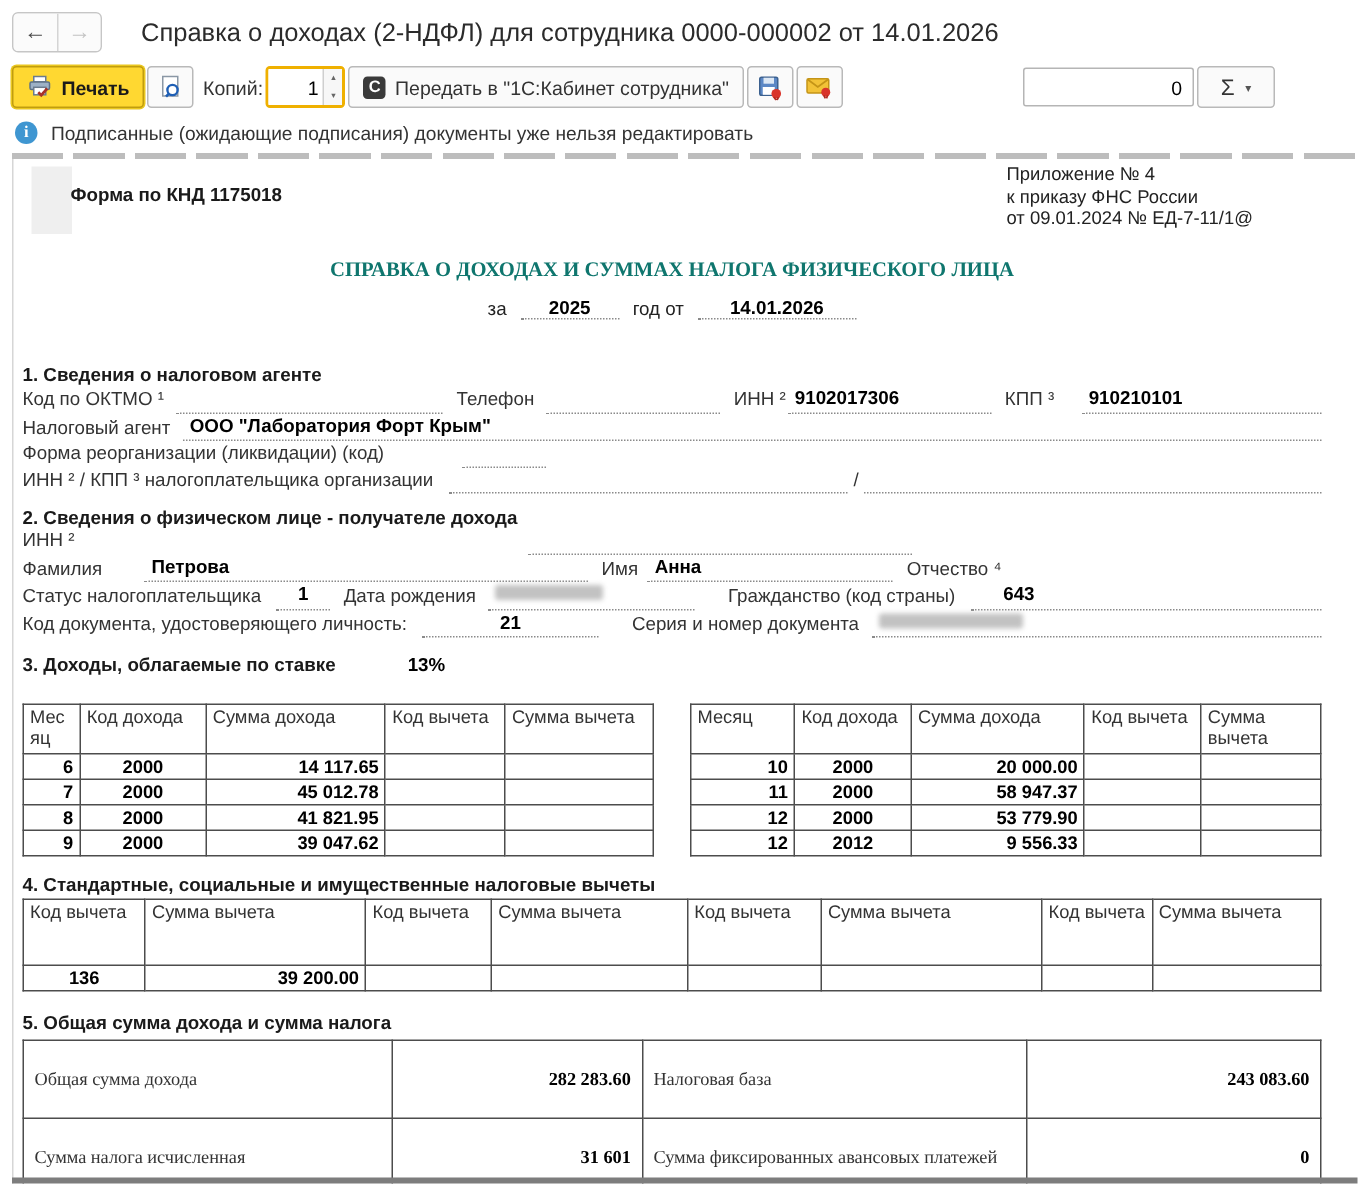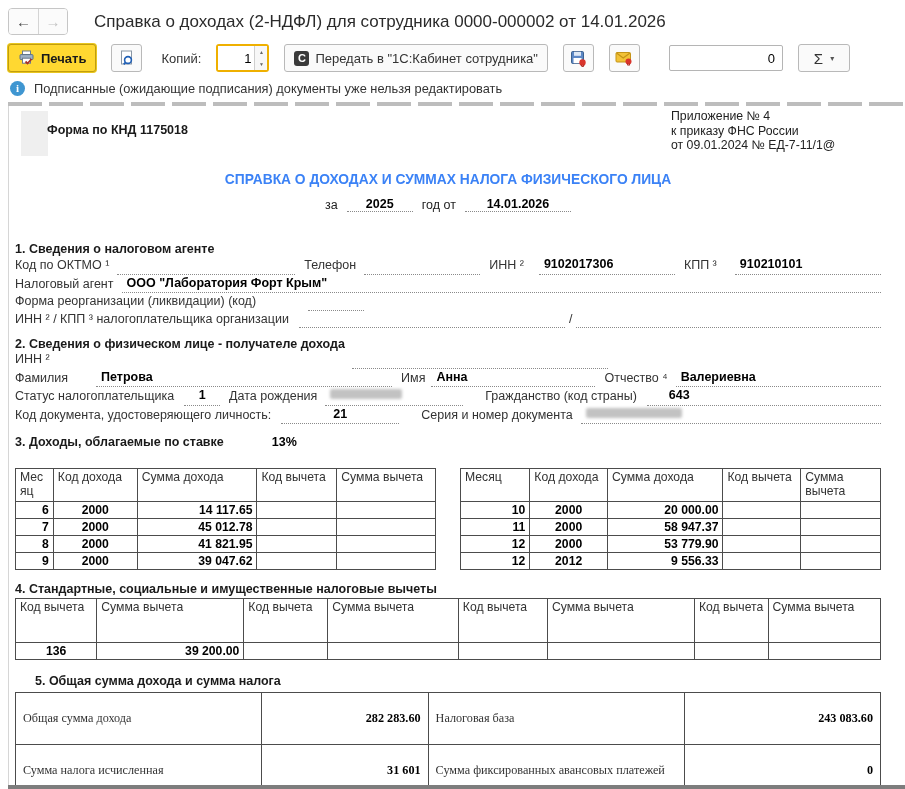--- a/index.html
+++ b/index.html
@@ -9,21 +9,21 @@
   
   .titlebar { display:flex; align-items:center; padding:7px 8px 4px 8px; height:40px; }
   .nav-group { display:flex; border:1px solid #c6c6c6; border-radius:4px; overflow:hidden; background:#fcfcfc; }
   .nav-btn { width:29px; height:25px; display:flex; align-items:center; justify-content:center;
              font-size:15px; color:#4a4a4a; background:#fbfbfb; border:none; cursor:pointer; }
   .nav-btn + .nav-btn { border-left:1px solid #d4d4d4; }
   .nav-btn.disabled { color:#c3c3c3; }
   .page-title { font-size:17px; font-weight:400; color:#2b2b2b; margin-left:26px; white-space:nowrap;text-align:right; }
 
   
-  .toolbar { display:flex; align-items:center; padding:4px 55px 6px 8px; height:38px; gap:15px; }
+  .toolbar { display:flex; align-items:center; padding:4px 55px 6px 8px; height:38px; gap:2px; }
   .btn { display:inline-flex; align-items:center; gap:6px; height:28px; padding:0 9px;
          background:#fafafa; border:1px solid #b9b9b9; border-radius:3px; font-size:13px;
          color:#333; cursor:pointer; white-space:nowrap; }
   .btn-print { background:#ffd831; border:1px solid #c19d0e; box-shadow:0 0 0 1px #e9c61e; font-weight:700; color:#1a1a1a; }
   .btn-icononly { width:31px; justify-content:center; padding:0; }
   .copies-label { font-size:13px; color:#333; margin-left:4px; }
   .spinner-frame { display:flex; align-items:stretch; border:2px solid #efb000; border-radius:3px; background:#fff; height:28px; }
   .spinner-input { width:36px; border:none; outline:none; text-align:right; font-size:13px; padding:0 3px;
                    font-family:"Liberation Sans",sans-serif; }
   .spinner-btns { display:flex; flex-direction:column; border-left:1px solid #cfcfcf; width:13px; }
@@ -41,21 +41,21 @@
   .infobar span.msg { font-size:12.8px; color:#333; }
 
   
   .hatch { height:4px; margin-left:8px; background:repeating-linear-gradient(90deg,#bdbdbd 0 34px,#ffffff 34px 41px); }
   .form-area { position:relative; margin-left:8px; border-left:1px solid #d6d6d6; padding:2px 24px 0 6px;
                font-size:12.5px; color:#333; }
   .head-row { position:relative; height:54px; }
   .stamp { position:absolute; left:6px; top:3px; width:27px; height:45px; background:#efefef; }
   .knd { position:absolute; left:32px; top:15px; font-weight:700; color:#1a1a1a; }
   .appendix { position:absolute; left:656px; top:1px; line-height:14.6px; font-size:12.3px; color:#222; }
-  .form-title { text-align:center; font-weight:700; font-size:13.8px; color:#3b82f6; margin-top:10px; }
+  .form-title { text-align:center; font-weight:700; font-size:13.8px; color:#0f766e; margin-top:10px;font-family:Liberation Serif, serif; }
   .period { display:flex; justify-content:center; align-items:flex-end; gap:9px; margin-top:10px; color:#222; }
   .dot { border-bottom:1px dotted #8a8a8a; }
   .val { font-weight:700; color:#000; }
   .period .dot { text-align:center; }
 
   .sec-h { font-weight:700; color:#1a1a1a; margin-top:9px; }
   .row { display:flex; align-items:flex-end; line-height:17.5px; white-space:nowrap; }
   .row .lbl { flex:0 0 auto; }
   .row .fld { display:inline-block; border-bottom:1px dotted #8a8a8a; padding:0 5px; min-height:16px; }
   .g { margin-left:9px; }
@@ -193,21 +193,21 @@
     <span class="dot val" style="min-width:106px;">14.01.2026</span>
   </div>
 
   <div class="sec-h" style="margin-top:30px;">1. Сведения о налоговом агенте</div>
   <div class="row">
     <span class="lbl">Код по ОКТМО ¹</span>
     <span class="fld" style="width:178px; margin-left:8px;"></span>
     <span class="lbl g">Телефон</span>
     <span class="fld" style="width:116px; margin-left:8px;"></span>
     <span class="lbl g">ИНН ²</span>
-    <span class="fld val" style="width:136px; margin-left:15px;">9102017306</span>
+    <span class="fld val" style="width:136px; margin-left:1px;">9102017306</span>
     <span class="lbl g">КПП ³</span>
     <span class="fld val" style="flex:1; margin-left:18px;">910210101</span>
   </div>
   <div class="row">
     <span class="lbl">Налоговый агент</span>
     <span class="fld val" style="flex:1; margin-left:8px;">ООО "Лаборатория Форт Крым"</span>
   </div>
   <div class="row">
     <span class="lbl">Форма реорганизации (ликвидации)  (код)</span>
     <span class="fld" style="width:56px; margin-left:52px;"></span>
@@ -223,21 +223,20 @@
   <div class="row">
     <span class="lbl">ИНН ²</span>
     <span class="fld" style="width:256px; margin-left:302px;"></span>
   </div>
   <div class="row">
     <span class="lbl">Фамилия</span>
     <span class="fld val" style="width:296px; margin-left:28px;">Петрова</span>
     <span class="lbl g">Имя</span>
     <span class="fld val" style="width:164px; margin-left:6px;">Анна</span>
     <span class="lbl g">Отчество ⁴</span>
-    <span class="fld val" style="flex:1; margin-left:8px;">Валериевна</span>
   </div>
   <div class="row">
     <span class="lbl">Статус налогоплательщика</span>
     <span class="fld val" style="width:36px; margin-left:10px; text-align:center;">1</span>
     <span class="lbl g">Дата рождения</span>
     <span class="fld" style="width:138px; margin-left:8px;"><span class="redact"></span></span>
     <span class="lbl g" style="margin-left:22px;">Гражданство (код страны)</span>
     <span class="fld val" style="flex:1; margin-left:10px; padding-left:22px;">643</span>
   </div>
   <div class="row">
@@ -375,21 +374,21 @@
       <td></td>
           <td></td>
       <td></td>
           <td></td>
       <td></td>
           <td></td>
     </tr>
   </tbody>
     </table>
 
-  <div class="sec-h" style="margin-top:14px;margin-left:20px;">5. Общая сумма дохода и сумма налога</div>
+  <div class="sec-h" style="margin-top:14px;">5. Общая сумма дохода и сумма налога</div>
   <table class="tot" style="margin-top:4px;">
     <colgroup>
         <col style="width:28.4%">
         <col style="width:19.3%">
         <col style="width:29.6%">
         <col style="width:22.7%">
       </colgroup>
     <tbody>
         <tr class="h54">
       <td class="lab">Общая сумма дохода</td>

